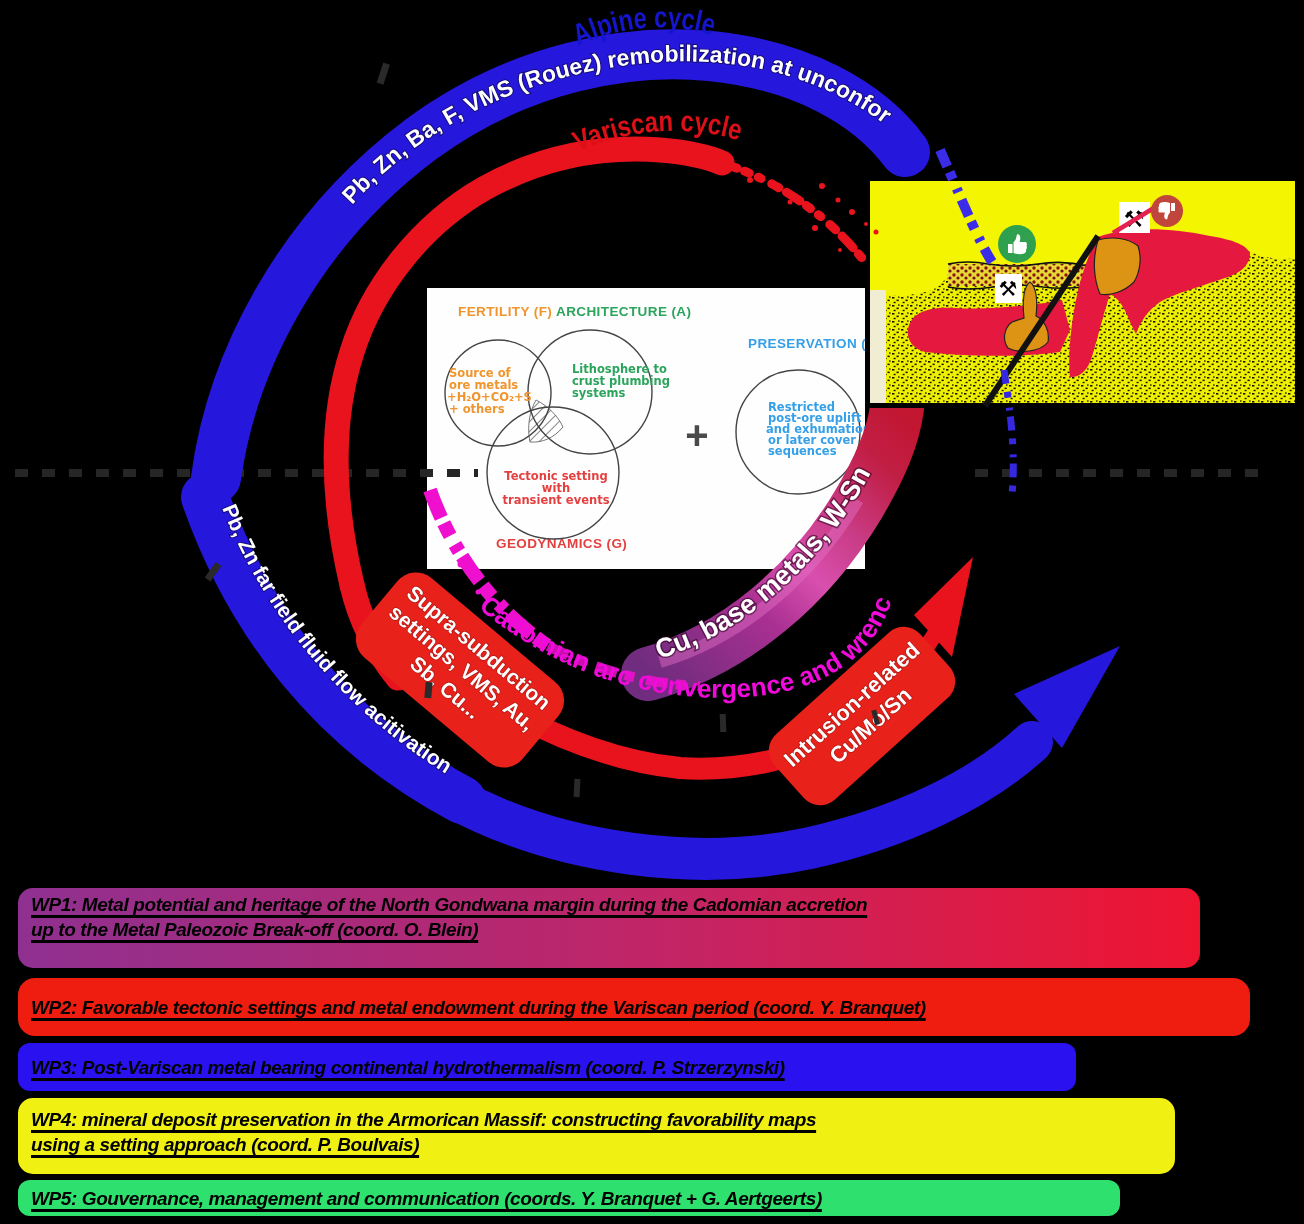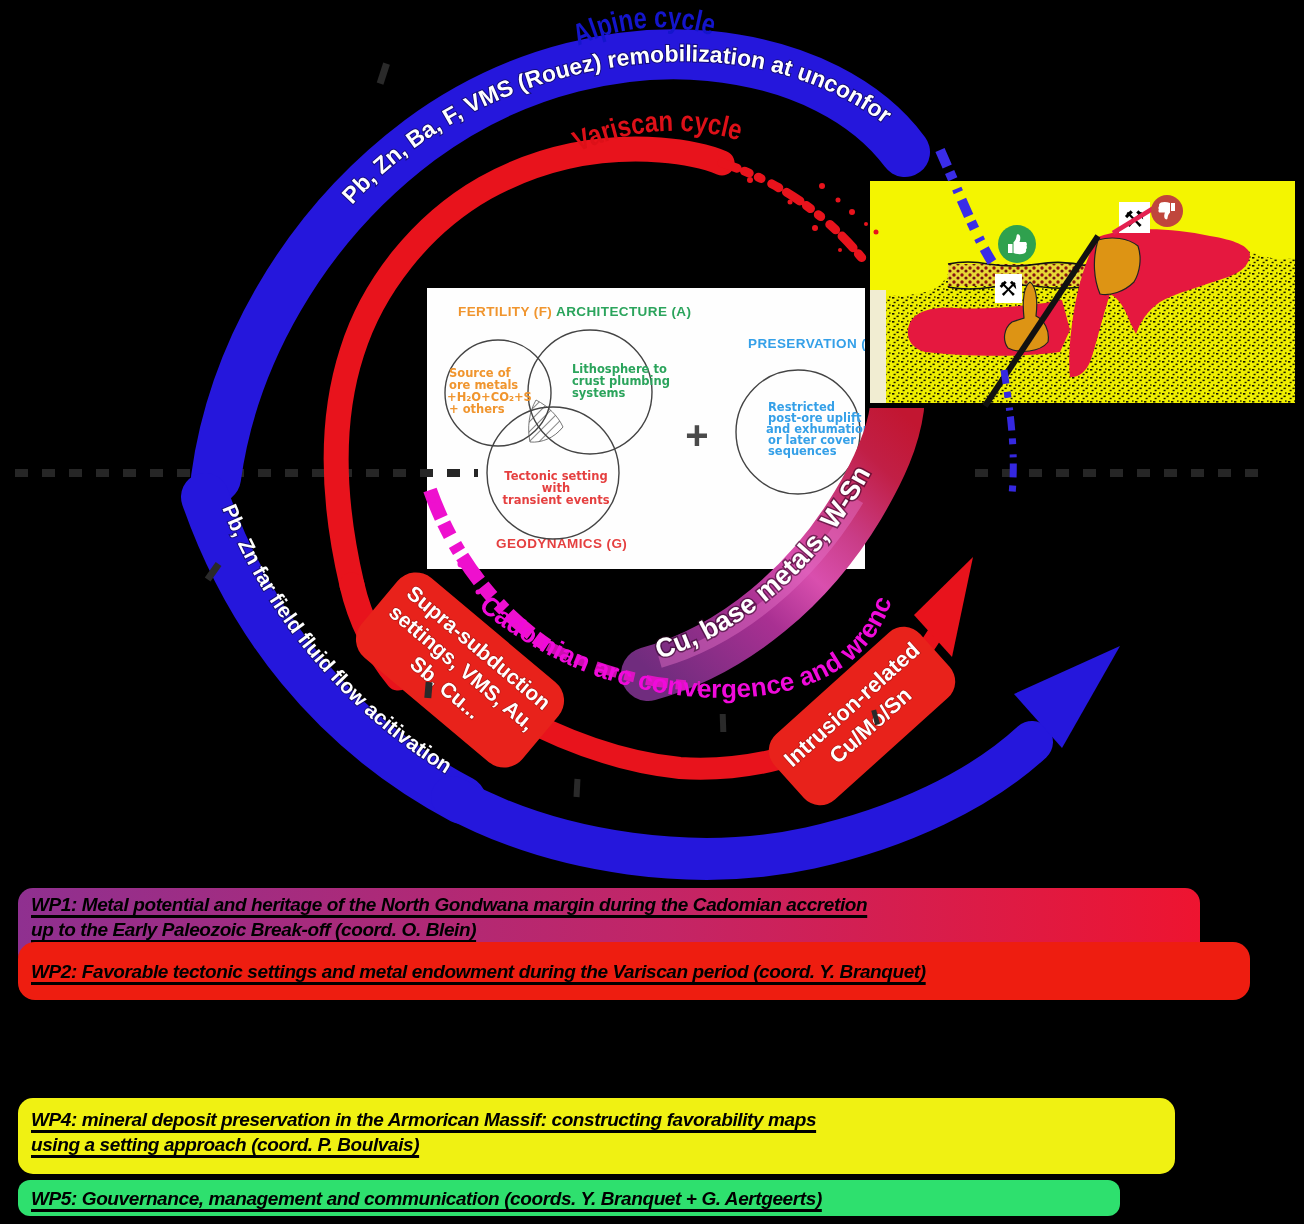--- a/index.html
+++ b/index.html
@@ -10,21 +10,21 @@
              font-family:"Liberation Sans",sans-serif;}
   .venn-label{font-weight:bold;font-size:13.5px;letter-spacing:0.4px;font-family:"Liberation Sans",sans-serif;}
   .venn-small{font-size:11.5px;font-weight:bold;font-family:"DejaVu Sans",sans-serif;}
   .box-line{fill:#fff;font-weight:bold;text-anchor:middle;paint-order:stroke;stroke:rgba(80,0,0,0.35);stroke-width:1.5px;}
   .wp{position:absolute;left:18px;color:#000;font-style:italic;font-weight:bold;
       font-size:19px;letter-spacing:-0.4px;line-height:1.3;padding:2px 0 0 13px;box-sizing:border-box;}
   .wp span{display:inline-block;text-decoration:underline;text-decoration-thickness:3px;text-underline-offset:4px;}
   .wp .l{display:block;}
   #wp1{top:888px;width:1182px;height:80px;border-radius:15px;padding-top:5px;
        background:linear-gradient(90deg,var(--wp1-left),var(--wp1-mid) 55%,var(--wp1-right));}
-  #wp2{top:942px;width:1232px;height:58px;border-radius:17px;background:var(--wp2-red);display:flex;align-items:center;}
+  #wp2{top:978px;width:1232px;height:58px;border-radius:17px;background:var(--wp2-red);display:flex;align-items:center;}
   #wp3{top:1043px;width:1058px;height:48px;border-radius:12px;background:var(--wp3-blue);display:flex;align-items:center;}
   #wp4{top:1098px;width:1157px;height:76px;border-radius:15px;padding-top:10px;background:var(--wp4-yellow);}
   #wp5{top:1180px;width:1102px;height:36px;border-radius:12px;background:var(--wp5-green);display:flex;align-items:center;}
 </style>
 </head>
 <body>
 
 <div id="stage">
 
 <svg id="diagram" width="1304" height="886" viewBox="0 0 1304 886">
@@ -216,24 +216,27 @@
     <rect x="210" y="562" width="7" height="19" transform="rotate(35 213 571)"></rect>
     <rect x="574" y="779" width="6" height="18" transform="rotate(3 577 788)"></rect>
     <rect x="720" y="714" width="6" height="18" transform="rotate(-2 723 723)"></rect>
     <rect x="425" y="682" width="7" height="16" transform="rotate(5 428 690)"></rect>
     <rect x="873" y="710" width="5" height="15" transform="rotate(-15 875 717)"></rect>
   </g>
 </svg>
 
 <div class="wp" id="wp1">
   <span class="l">WP1: Metal potential and heritage of the North Gondwana margin during the Cadomian accretion</span>
-  <span class="l">up to the Early Paleozoic Break-off (coord. O. Blein)</span>
+  <span class="l">up to the Metal Paleozoic Break-off (coord. O. Blein)</span>
 </div>
 <div class="wp" id="wp2">
   <span>WP2: Favorable tectonic settings and metal endowment during the Variscan period (coord. Y. Branquet)</span>
+</div>
+<div class="wp" id="wp3">
+  <span>WP3: Post-Variscan metal bearing continental hydrothermalism (coord. P. Strzerzynski)</span>
 </div>
 <div class="wp" id="wp4">
   <span class="l">WP4: mineral deposit preservation in the Armorican Massif: constructing favorability maps</span>
   <span class="l">using a setting approach (coord. P. Boulvais)</span>
 </div>
 <div class="wp" id="wp5">
   <span>WP5: Gouvernance, management and communication (coords. Y. Branquet + G. Aertgeerts)</span>
 </div>
 
 </div>

